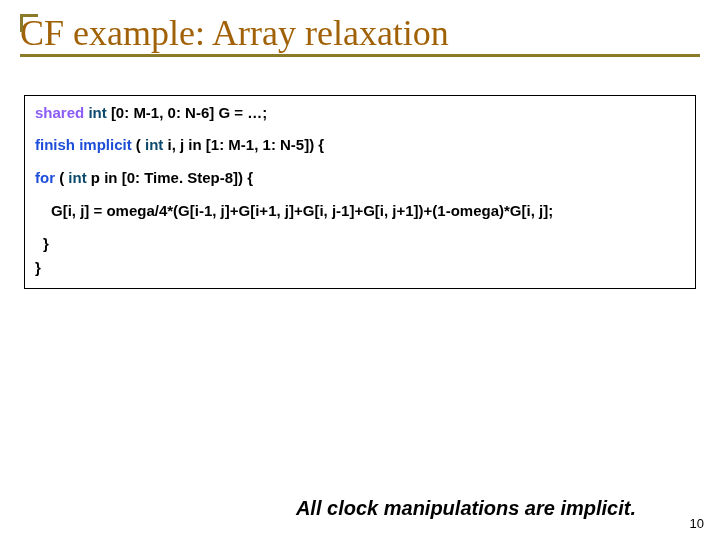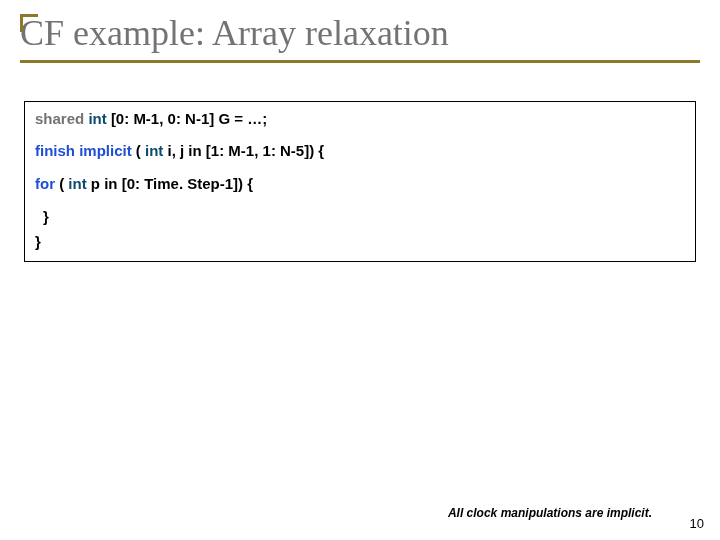--- a/index.html
+++ b/index.html
@@ -9,24 +9,24 @@
     background: #ffffff;
     font-family: "Times New Roman", Times, serif;
     position: relative;
     overflow: hidden;
   }
   .title-wrap {
     padding: 14px 20px 8px 20px;
   }
   .title {
     font-size: 36px;
-    color: #737373;
+    color: #a16207;
     font-weight: normal;
     border-bottom: 3px solid #8b7a2a;
-    padding-bottom: 6px;
+    padding-bottom: 0;
     line-height: 1.1;
   }
   .title-accent {
     position: absolute;
     top: 14px;
     left: 20px;
     width: 18px;
     height: 18px;
     border-top: 3px solid #8b7a2a;
     border-left: 3px solid #8b7a2a;
@@ -38,35 +38,35 @@
     font-family: Arial, Helvetica, sans-serif;
     font-size: 15px;
     line-height: 1.25;
   }
   .code-line {
     margin-bottom: 14px;
     white-space: nowrap;
   }
   .code-line.tight { margin-bottom: 6px; }
   .code-line.last { margin-bottom: 0; }
-  .kw-shared { color: #737373; font-weight: bold; }
+  .kw-shared { color: #8b5cf6; font-weight: bold; }
   .kw-type   { color: #0c4a6e; font-weight: bold; }
   .kw-ctrl   { color: #1d4ed8; font-weight: bold; }
   .plain     { color: #000; }
   .bold      { font-weight: bold; }
   .indent1 { padding-left: 16px; }
   .indent05 { padding-left: 8px; }
   .footer-note {
     position: absolute;
     bottom: 20px;
-    right: 68px;
+    right: 84px;
     font-family: Arial, Helvetica, sans-serif;
     font-style: italic;
     font-weight: bold;
-    font-size: 12px;
+    font-size: 20px;
     color: #000;
   }
   .page-num {
     position: absolute;
     bottom: 9px;
     right: 16px;
     font-family: Arial, Helvetica, sans-serif;
     font-size: 13px;
     color: #000;
   }
@@ -79,39 +79,42 @@
 <div class="title-wrap">
   <h1 class="title">CF example: Array relaxation</h1>
 </div>
 
 <div class="code-box">
 
   <div class="code-line">
     <span class="kw-shared">shared</span>
     <span class="plain bold"> </span>
     <span class="kw-type">int</span>
-    <span class="plain bold"> [0: M-1, 0: N-1] G = …;</span>
+    <span class="plain bold"> [0: M-1, 0: N-6] G = …;</span>
   </div>
 
   <div class="code-line">
     <span class="kw-ctrl">finish</span>
     <span class="plain bold"> </span>
     <span class="kw-ctrl">implicit</span>
     <span class="plain bold"> (</span>
     <span class="kw-type">int</span>
     <span class="plain bold"> i, j in [1: M-1, 1: N-5]) {</span>
   </div>
 
   <div class="code-line">
     <span class="kw-ctrl">for</span>
     <span class="plain bold"> (</span>
     <span class="kw-type">int</span>
-    <span class="plain bold"> p in [0: Time. Step-1]) {</span>
+    <span class="plain bold"> p in [0: Time. Step-8]) {</span>
   </div>
 
+  <div class="code-line indent1">
+    <span class="plain bold">G[i, j] = omega/4*(G[i-1, j]+G[i+1, j]+G[i, j-1]+G[i, j+1])+(1-omega)*G[i, j];</span>
+  </div>
 
   <div class="code-line indent05 tight">
     <span class="plain bold">}</span>
   </div>
 
   <div class="code-line last">
     <span class="plain bold">}</span>
   </div>
 
 </div>

